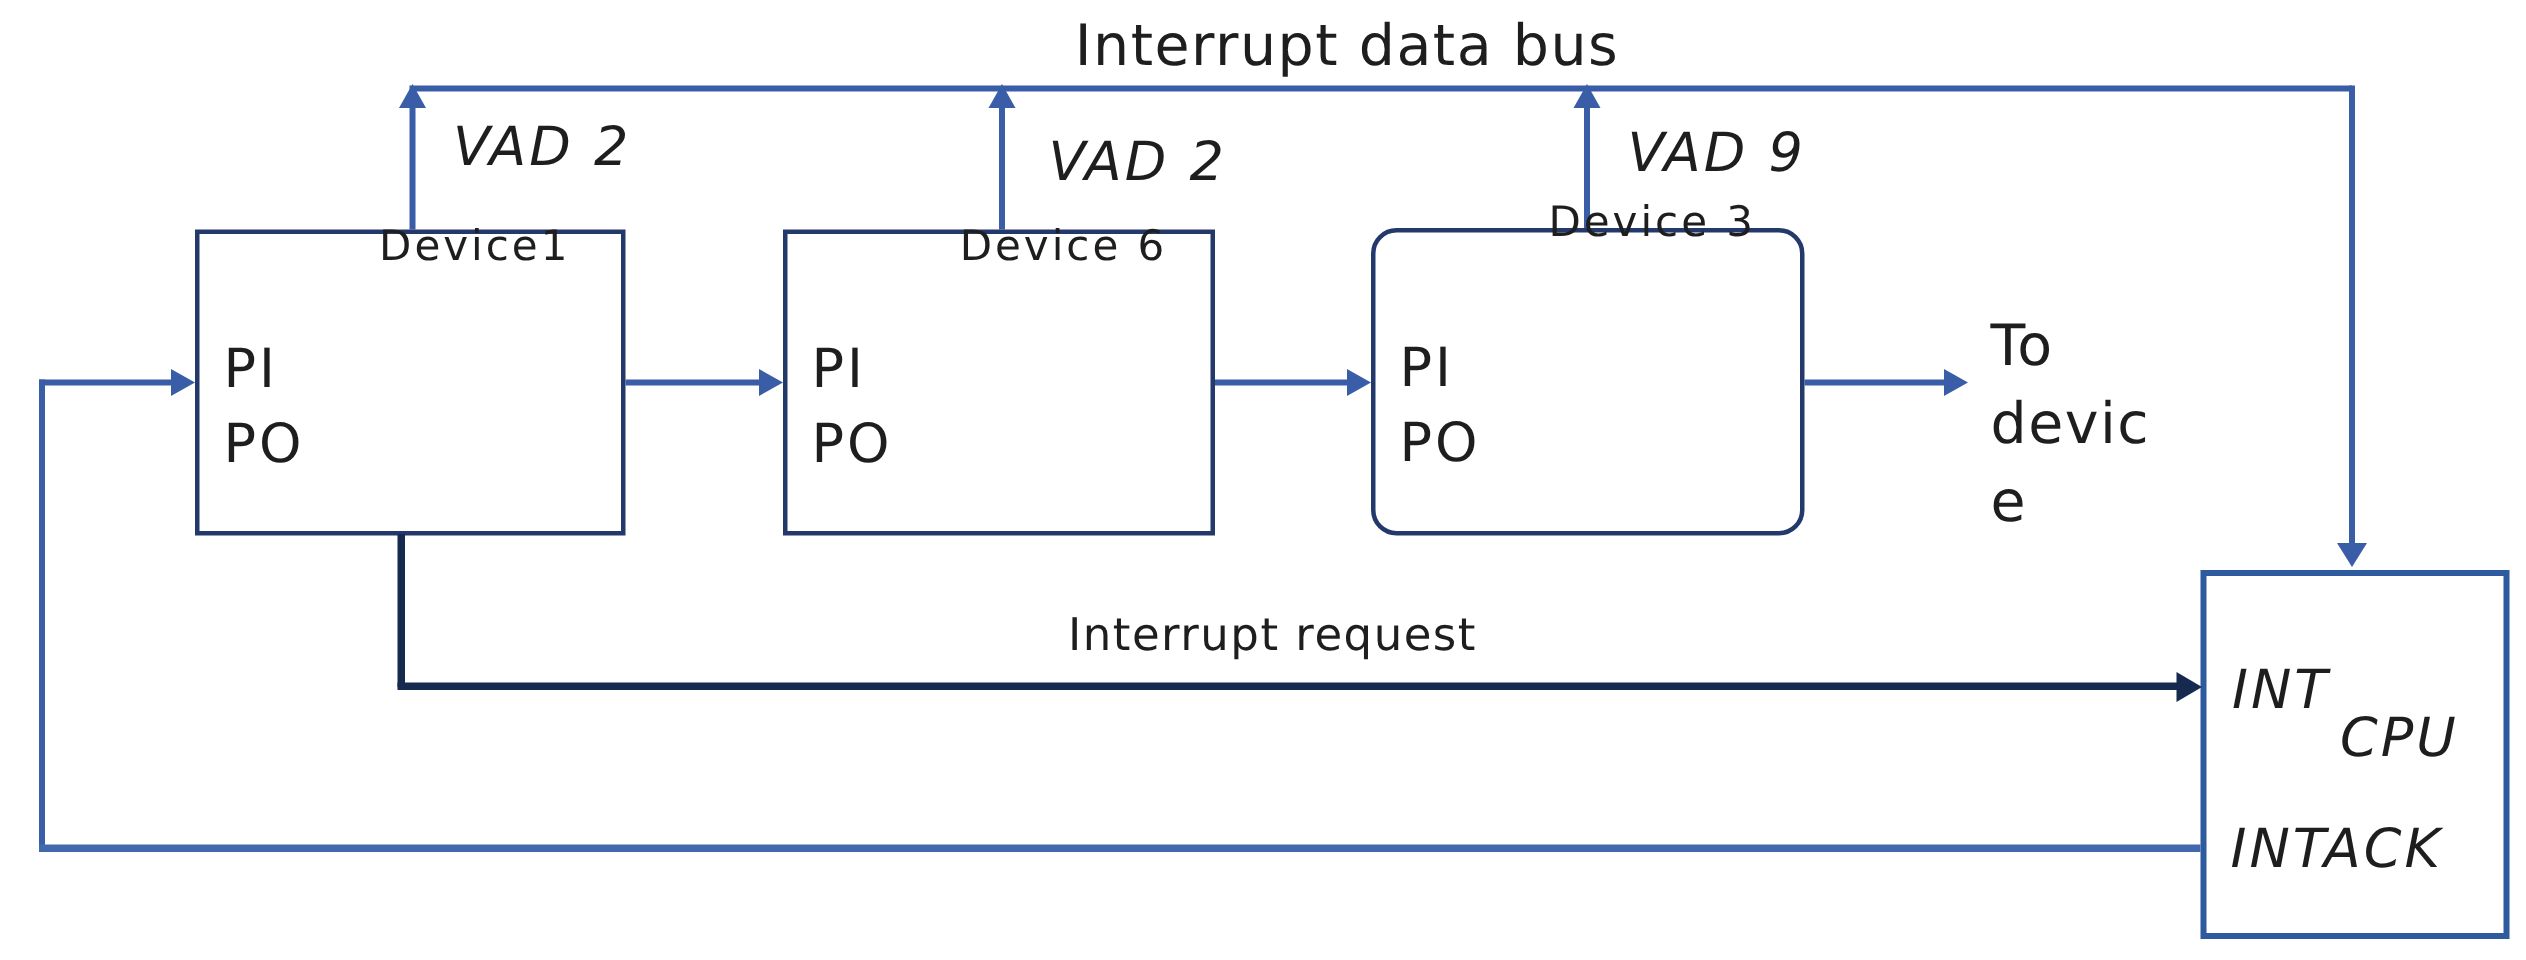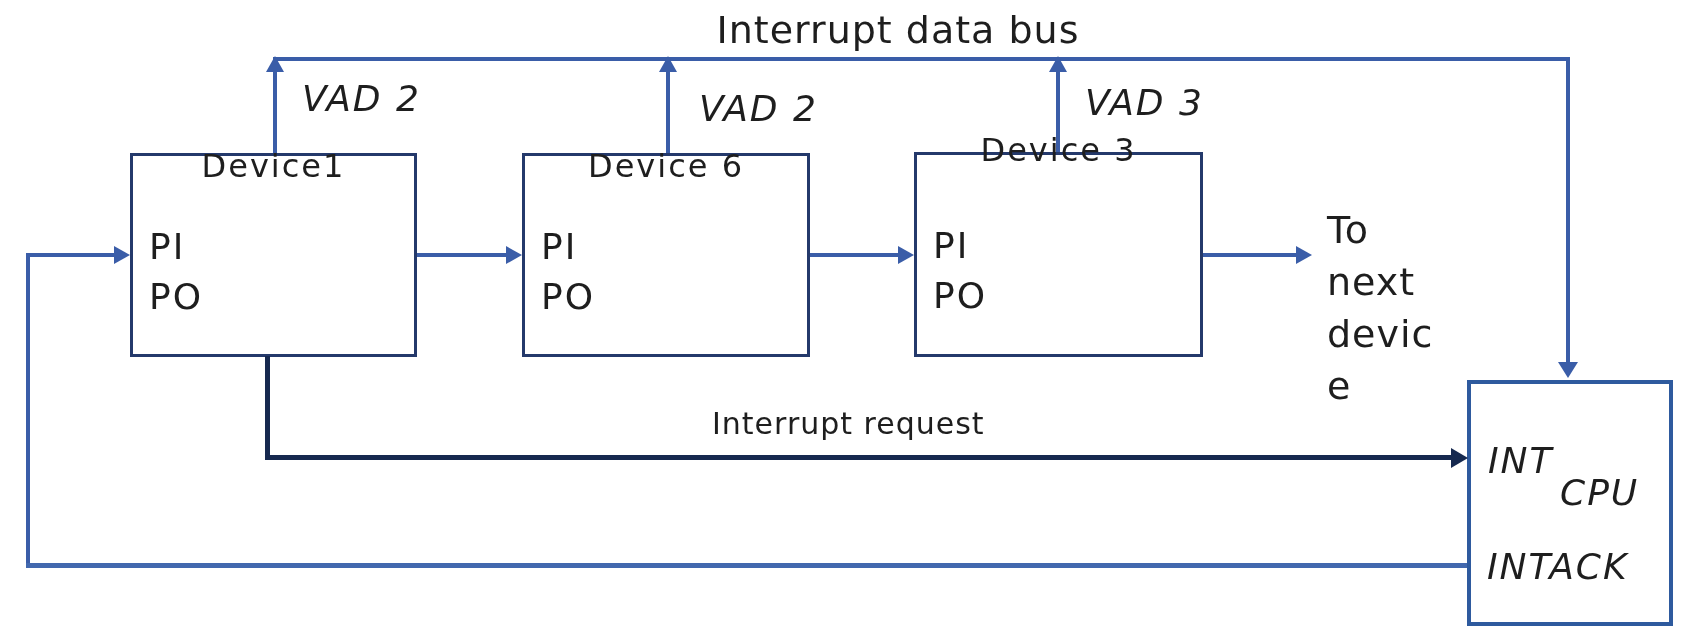--- a/index.html
+++ b/index.html
@@ -20,21 +20,21 @@
   .ln-navy{background:var(--navy);}
   .ln-ack{background:var(--ack);}
   .arr{position:absolute;width:0;height:0;}
   .arr-up{border-left:9px solid transparent;border-right:9px solid transparent;border-bottom:16px solid var(--line);}
   .arr-down{border-left:10px solid transparent;border-right:10px solid transparent;border-top:16px solid var(--line);}
   .arr-right{border-top:9px solid transparent;border-bottom:9px solid transparent;border-left:16px solid var(--line);}
   .arr-right-navy{border-top:10px solid transparent;border-bottom:10px solid transparent;border-left:17px solid var(--navy);}
   .lbl{position:absolute;letter-spacing:1px;white-space:nowrap;}
   .t-bus{font-size:38px;}
   .t-vad{font-size:36px;font-style:italic;font-weight:500;letter-spacing:2px;}
-  .t-devname{font-size:32px;letter-spacing:2px;}
+  .t-devname{font-size:28px;letter-spacing:2px;padding-left:43px;}
   .t-pin{font-size:36px;letter-spacing:2px;}
   .t-cpu{font-size:36px;font-style:italic;letter-spacing:2px;}
   .t-wire{font-size:30px;}
   .devbox{position:absolute;border:3px solid var(--boxb);background:transparent;box-sizing:border-box;}
   .devname{position:absolute;left:0;width:100%;text-align:center;}
   .cpubox{position:absolute;border:4px solid var(--cpub);background:transparent;box-sizing:border-box;}
   .tonext{position:absolute;left:1327px;top:204px;width:122px;text-align:left;
           font-size:38px;line-height:52px;letter-spacing:1px;}
 </style>
 </head>
@@ -50,55 +50,54 @@
   <div class="ln" style="left:273px;top:70px;width:4px;height:83px;"></div>
   <div class="arr arr-up" style="left:266px;top:56px;"></div>
   <div class="lbl t-vad" style="left:302px;top:78px;">VAD 2</div>
 
   <div class="ln" style="left:666px;top:70px;width:4px;height:83px;"></div>
   <div class="arr arr-up" style="left:659px;top:56px;"></div>
   <div class="lbl t-vad" style="left:699px;top:88px;">VAD 2</div>
 
   <div class="ln" style="left:1056px;top:70px;width:4px;height:82px;"></div>
   <div class="arr arr-up" style="left:1049px;top:56px;"></div>
-  <div class="lbl t-vad" style="left:1085px;top:82px;">VAD 3</div>
+  <div class="lbl t-vad" style="left:1085px;top:82px;">VAD 9</div>
 
   <div class="devbox" style="left:130px;top:153px;width:287px;height:204px;">
     <div class="devname lbl t-devname" style="top:-9px;">Device1</div>
     <div class="lbl t-pin" style="left:16px;top:70px;">PI</div>
     <div class="lbl t-pin" style="left:16px;top:120px;">PO</div>
   </div>
 
   <div class="devbox" style="left:522px;top:153px;width:288px;height:204px;">
     <div class="devname lbl t-devname" style="top:-9px;">Device 6</div>
     <div class="lbl t-pin" style="left:16px;top:70px;">PI</div>
     <div class="lbl t-pin" style="left:16px;top:120px;">PO</div>
   </div>
 
-  <div class="devbox" style="left:914px;top:152px;width:289px;height:205px;">
+  <div class="devbox" style="left:914px;top:152px;width:289px;height:205px;border-radius:17px;">
     <div class="devname lbl t-devname" style="top:-24px;">Device 3</div>
     <div class="lbl t-pin" style="left:16px;top:70px;">PI</div>
     <div class="lbl t-pin" style="left:16px;top:120px;">PO</div>
   </div>
 
   <div class="ln" style="left:26px;top:253px;width:90px;height:4px;"></div>
   <div class="arr arr-right" style="left:114px;top:246px;"></div>
 
   <div class="ln" style="left:417px;top:253px;width:90px;height:4px;"></div>
   <div class="arr arr-right" style="left:506px;top:246px;"></div>
 
   <div class="ln" style="left:810px;top:253px;width:89px;height:4px;"></div>
   <div class="arr arr-right" style="left:898px;top:246px;"></div>
 
   <div class="ln" style="left:1203px;top:253px;width:94px;height:4px;"></div>
   <div class="arr arr-right" style="left:1296px;top:246px;"></div>
 
   <div class="tonext">
     <div>To</div>
-    <div>next</div>
     <div>devic</div>
     <div>e</div>
   </div>
 
   <div class="cpubox" style="left:1467px;top:380px;width:206px;height:246px;">
     <div class="lbl t-cpu" style="left:17px;top:36px;margin-top:20px;">INT</div>
     <div class="lbl t-cpu" style="left:57px;top:88px;margin-left:32px;">CPU</div>
     <div class="lbl t-cpu" style="left:16px;top:162px;">INTACK</div>
   </div>
 

